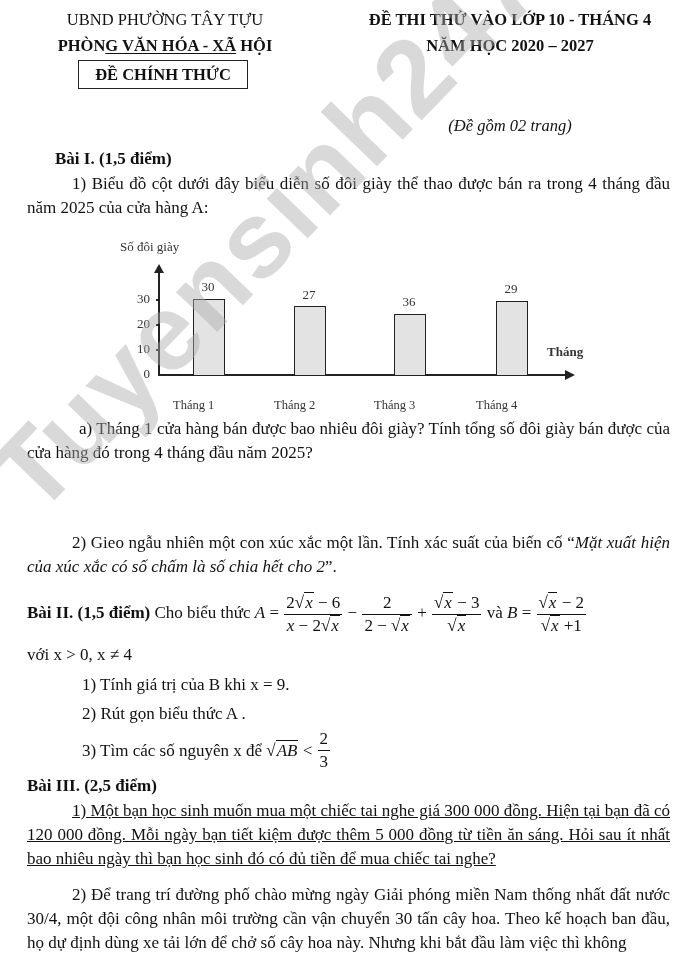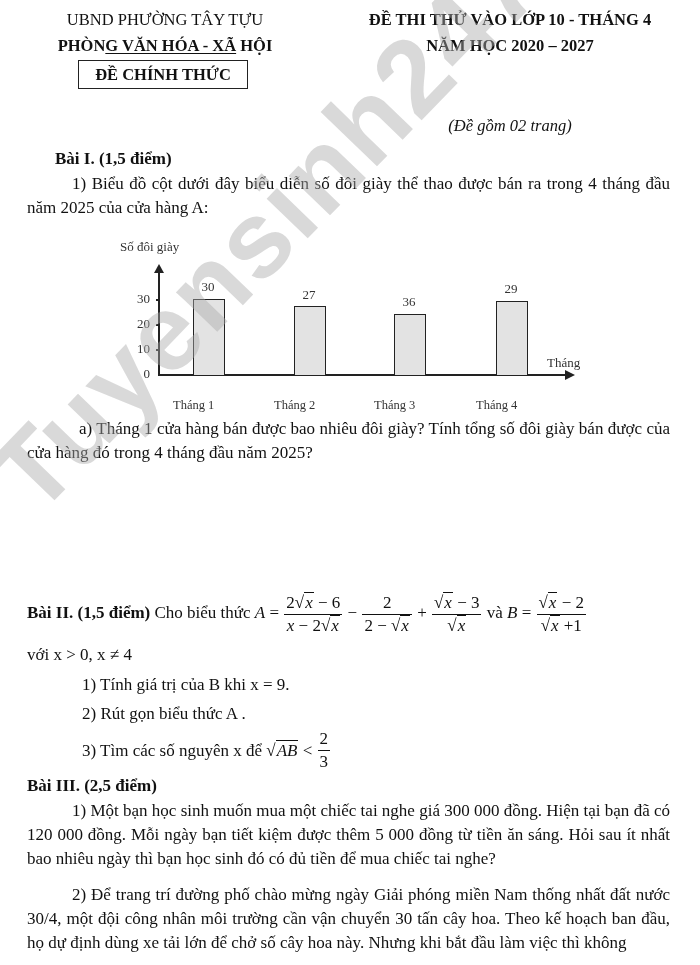--- a/index.html
+++ b/index.html
@@ -75,21 +75,21 @@
 
   <div class="para b" style="top:147px;margin-left:28px;">Bài I. (1,5 điểm)</div>
   <div class="para indent" style="top:172px;">1) Biểu đồ cột dưới đây biểu diễn số đôi giày thể thao được bán ra trong 4 tháng đầu năm 2025 của cửa hàng A:</div>
 
   <div class="chart">
     <div class="abs" style="left:0px; top:4px; font-size:13px;">Số đôi giày</div>
     <div class="axis-y-arrow"></div>
     <div class="axis-y"></div>
     <div class="axis-x"></div>
     <div class="axis-x-arrow"></div>
-    <div class="abs" style="left:427px; top:120px; font-size:13px;">Tháng</div>
+    <div class="abs" style="left:427px; top:109px; font-size:13px;font-weight:bold;">Tháng</div>
 
     <div class="tick-label" style="top:131px;">0</div>
     <div class="tick-label" style="top:106px;">10</div>
     <div class="tick" style="top:114px;"></div>
     <div class="tick-label" style="top:81px;">20</div>
     <div class="tick" style="top:89px;"></div>
     <div class="tick-label" style="top:56px;">30</div>
     <div class="tick" style="top:64px;"></div>
 
     <div class="bar-val" style="left:68px; top:44px;">30</div>
@@ -103,20 +103,21 @@
     <div class="bar-val" style="left:269px; top:59px;">36</div>
     <div class="bar" style="left:274px; top:79px; height:60px;"></div>
     <div class="cat-label" style="left:254px;">Tháng 3</div>
 
     <div class="bar-val" style="left:371px; top:46px;">29</div>
     <div class="bar" style="left:376px; top:66px; height:73px;"></div>
     <div class="cat-label" style="left:356px;">Tháng 4</div>
   </div>
 
   <div class="para indent2" style="top:417px;">a) Tháng 1 cửa hàng bán được bao nhiêu đôi giày? Tính tổng số đôi giày bán được của cửa hàng đó trong 4 tháng đầu năm 2025?</div>
+  <div class="para indent" style="top:531px;"><span>2) Gieo ngẫu nhiên một con xúc xắc một lần. Tính xác suất của biến cố “</span><span class="i">Mặt xuất hiện của xúc xắc có số chấm là số chia hết cho 2</span><span>”.</span></div>
 
   <div class="abs fs17" style="left:27px; top:592px; line-height:24px;">
     <span class="b">Bài II. (1,5 điểm)</span><span> Cho biểu thức </span>
     <span class="math">
       <span class="mi">A</span> =
       <span class="frac">
         <span class="num"><span>2</span>√<span class="sqrt"><span class="rad">x</span></span><span> − 6</span></span>
         <span class="den"><span class="mi">x</span> − 2√<span class="sqrt"><span class="rad">x</span></span></span>
       </span> −
       <span class="frac">
@@ -143,17 +144,17 @@
   <div class="abs fs17" style="left:82px; top:728px; line-height:22px;">
     <span style="vertical-align:middle;">3) Tìm các số nguyên  x  để </span>
     <span style="vertical-align:middle;">√<span class="sqrt"><span class="rad">AB</span></span></span><span style="vertical-align:middle;"> &lt; </span>
     <span class="frac">
       <span class="num">2</span>
       <span class="den">3</span>
     </span>
   </div>
 
   <div class="para b" style="top:774px;">Bài III. (2,5 điểm)</div>
-  <div class="para indent" style="top:799px;">1) Một bạn học sinh muốn mua một chiếc tai nghe giá 300 000 đồng. Hiện tại bạn đã có 120 000 đồng. Mỗi ngày bạn tiết kiệm được thêm 5 000 đồng từ tiền ăn sáng. Hỏi sau ít nhất bao nhiêu ngày thì bạn học sinh đó có đủ tiền để mua chiếc tai nghe?</div>
+  <div class="para indent" style="top:799px;text-decoration:underline;">1) Một bạn học sinh muốn mua một chiếc tai nghe giá 300 000 đồng. Hiện tại bạn đã có 120 000 đồng. Mỗi ngày bạn tiết kiệm được thêm 5 000 đồng từ tiền ăn sáng. Hỏi sau ít nhất bao nhiêu ngày thì bạn học sinh đó có đủ tiền để mua chiếc tai nghe?</div>
   <div class="para indent" style="top:883px;">2) Để trang trí đường phố chào mừng ngày Giải phóng miền Nam thống nhất đất nước 30/4, một đội công nhân môi trường cần vận chuyển 30 tấn cây hoa. Theo kế hoạch ban đầu, họ dự định dùng xe tải lớn để chở số cây hoa này. Nhưng khi bắt đầu làm việc thì không</div>
 
   <div class="watermark">Tuyensinh247</div>
 </div>
 
 </body></html>

